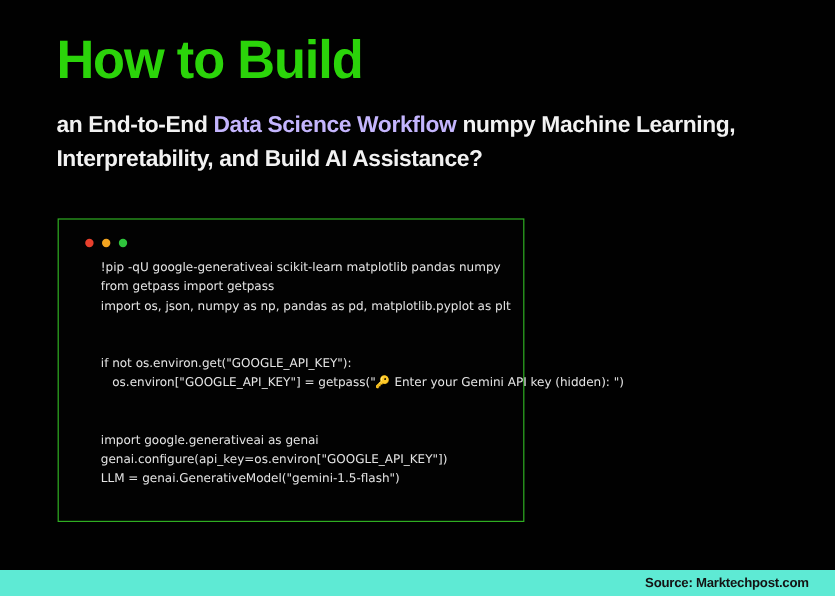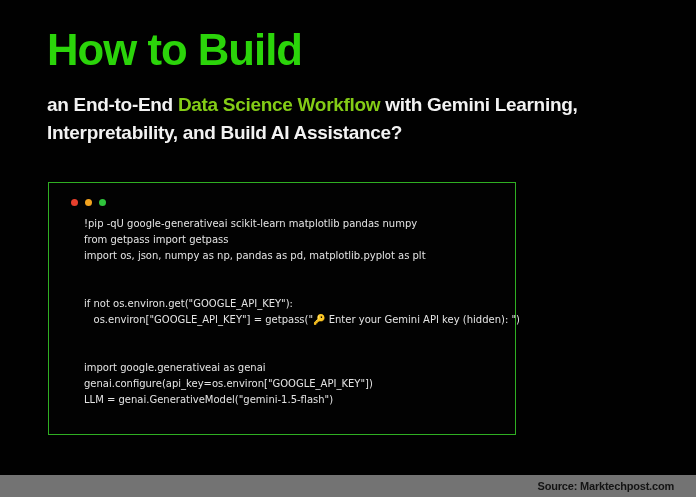--- a/index.html
+++ b/index.html
@@ -30,28 +30,28 @@
     position: absolute;
     left: 47px;
     top: 91px;
     width: 630px;
     font-size: 19px;
     font-weight: 700;
     letter-spacing: -0.3px;
     line-height: 28px;
     color: #f2f2f2;
   }
-  .subtitle .hl { color: #84cc16; margin-top: 12px; }
+  .subtitle .hl { color: #c4b5fd; margin-top: 12px; }
 
   
   .code-box {
     position: absolute;
     left: 48px;
     top: 182px;
-    width: 468px;
+    width: 389px;
     height: 253px;
     border: 1.5px solid #2fae22;
     background: #020202;
   }
   .dots {
     position: absolute;
     left: 22px;
     top: 16px;
     display: flex;
     gap: 7px;
@@ -78,21 +78,21 @@
   }
   .code-line { height: 16px; }
 
   
   .footer-bar {
     position: absolute;
     left: 0;
     bottom: 0;
     width: 696px;
     height: 22px;
-    background: #737373;
+    background: #5eead4;
     text-align: right;
   }
   .footer-text {
     display: inline-block;
     margin-right: 22px;
     line-height: 22px;
     font-size: 11px;
     font-weight: 700;
     letter-spacing: -0.2px;
     color: #141414;
@@ -101,21 +101,21 @@
 </head>
 <body>
 
 <div class="canvas">
 
   <div class="title">How to Build</div>
 
   <div class="subtitle">
     <span>an End-to-End</span>
     <span class="hl">Data Science Workflow</span>
-    <span>with Gemini Learning,</span><br>
+    <span>numpy Machine Learning,</span><br>
     <span>Interpretability, and Build AI Assistance?</span>
   </div>
 
   <div class="code-box">
     <div class="dots">
       <span class="dot red"></span>
       <span class="dot amber"></span>
       <span class="dot green"></span>
     </div>
     <div class="code"><div class="code-line">!pip -qU google-generativeai scikit-learn matplotlib pandas numpy</div><div class="code-line">from getpass import getpass</div><div class="code-line">import os, json, numpy as np, pandas as pd, matplotlib.pyplot as plt</div><div class="code-line">&nbsp;</div><div class="code-line">&nbsp;</div><div class="code-line">if not os.environ.get("GOOGLE_API_KEY"):</div><div class="code-line">   os.environ["GOOGLE_API_KEY"] = getpass("🔑 Enter your Gemini API key (hidden): ")</div><div class="code-line">&nbsp;</div><div class="code-line">&nbsp;</div><div class="code-line">import google.generativeai as genai</div><div class="code-line">genai.configure(api_key=os.environ["GOOGLE_API_KEY"])</div><div class="code-line">LLM = genai.GenerativeModel("gemini-1.5-flash")</div></div>

